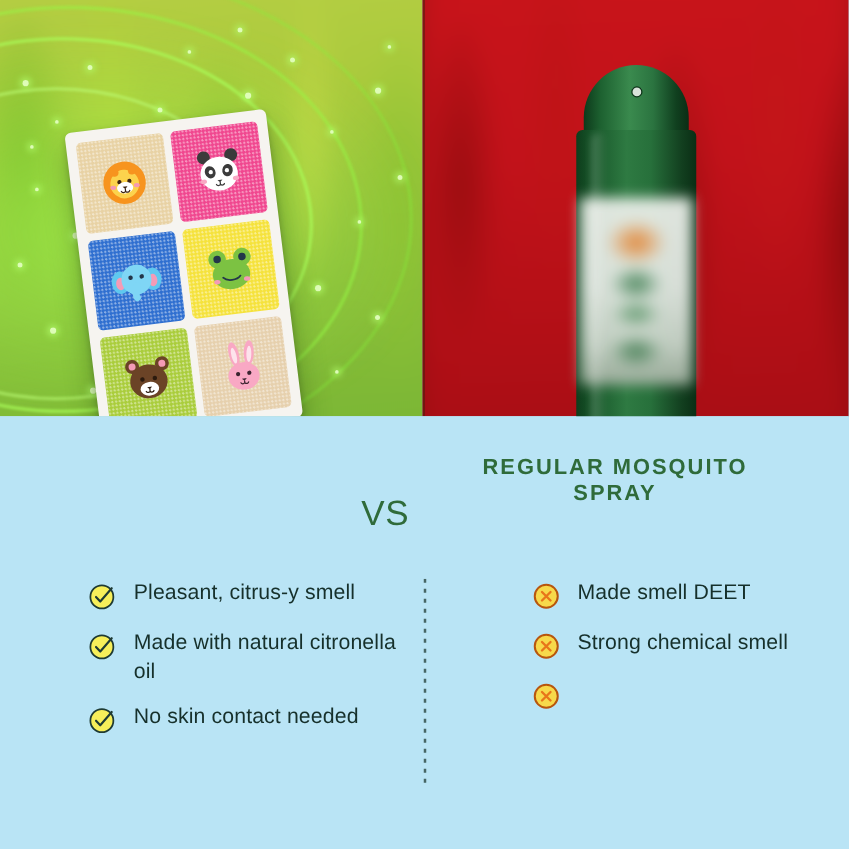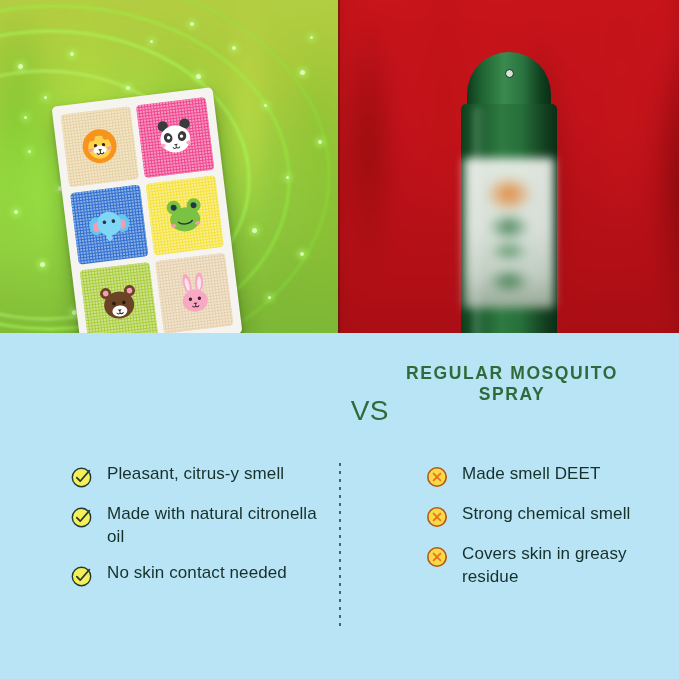--- a/index.html
+++ b/index.html
@@ -166,25 +166,25 @@
     position: absolute;
     text-align: center;
     font-weight: bold;
     font-size: 17.5px;
     line-height: 21px;
     letter-spacing: 1.6px;
     color: #2f6b3a;
     text-transform: uppercase;
   }
   .heading.left  { left: 30px;  top: 50px; width: 280px; }
-  .heading.right { left: 372px; top: 30px; width: 280px; }
+  .heading.right { left: 352px; top: 30px; width: 280px; }
 
   .vs {
     position: absolute; left: 289px; top: 62px; width: 100px;
-    text-align: right;
+    text-align: left;
     font-size: 28px;
     color: #2f6b3a;
     letter-spacing: .5px;
   }
 
   .dotted-divider {
     position: absolute; left: 339px; top: 130px;
     width: 2px; height: 165px;
     background-image: linear-gradient(to bottom, #1f3b33 0 3px, transparent 3px 8px);
     background-size: 2px 8px;
@@ -416,18 +416,17 @@
         </span>
         <span class="bullet-text">Strong chemical smell</span>
       </div>
       <div class="bullet">
         <span class="bullet-icon">
           <svg viewBox="0 0 24 24">
               <circle cx="12" cy="12" r="9.2" fill="#f7d94a" stroke="#b8560e" stroke-width="1.6"></circle>
               <path d="M8.6 8.6l6.8 6.8M15.4 8.6l-6.8 6.8" stroke="#e8761a" stroke-width="1.9" stroke-linecap="round"></path>
             </svg>
         </span>
-        <span class="bullet-text">Covers skin in greasy residue</span>
       </div>
     </div>
 
   </div>
 </div>
 
 </body></html>

